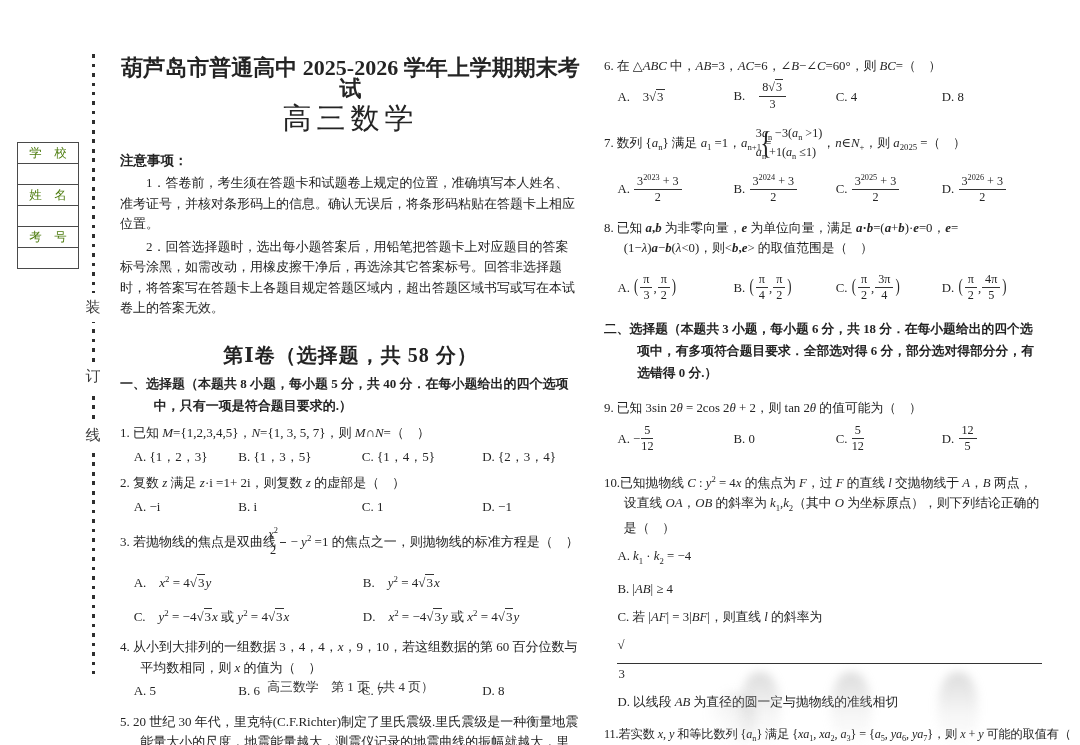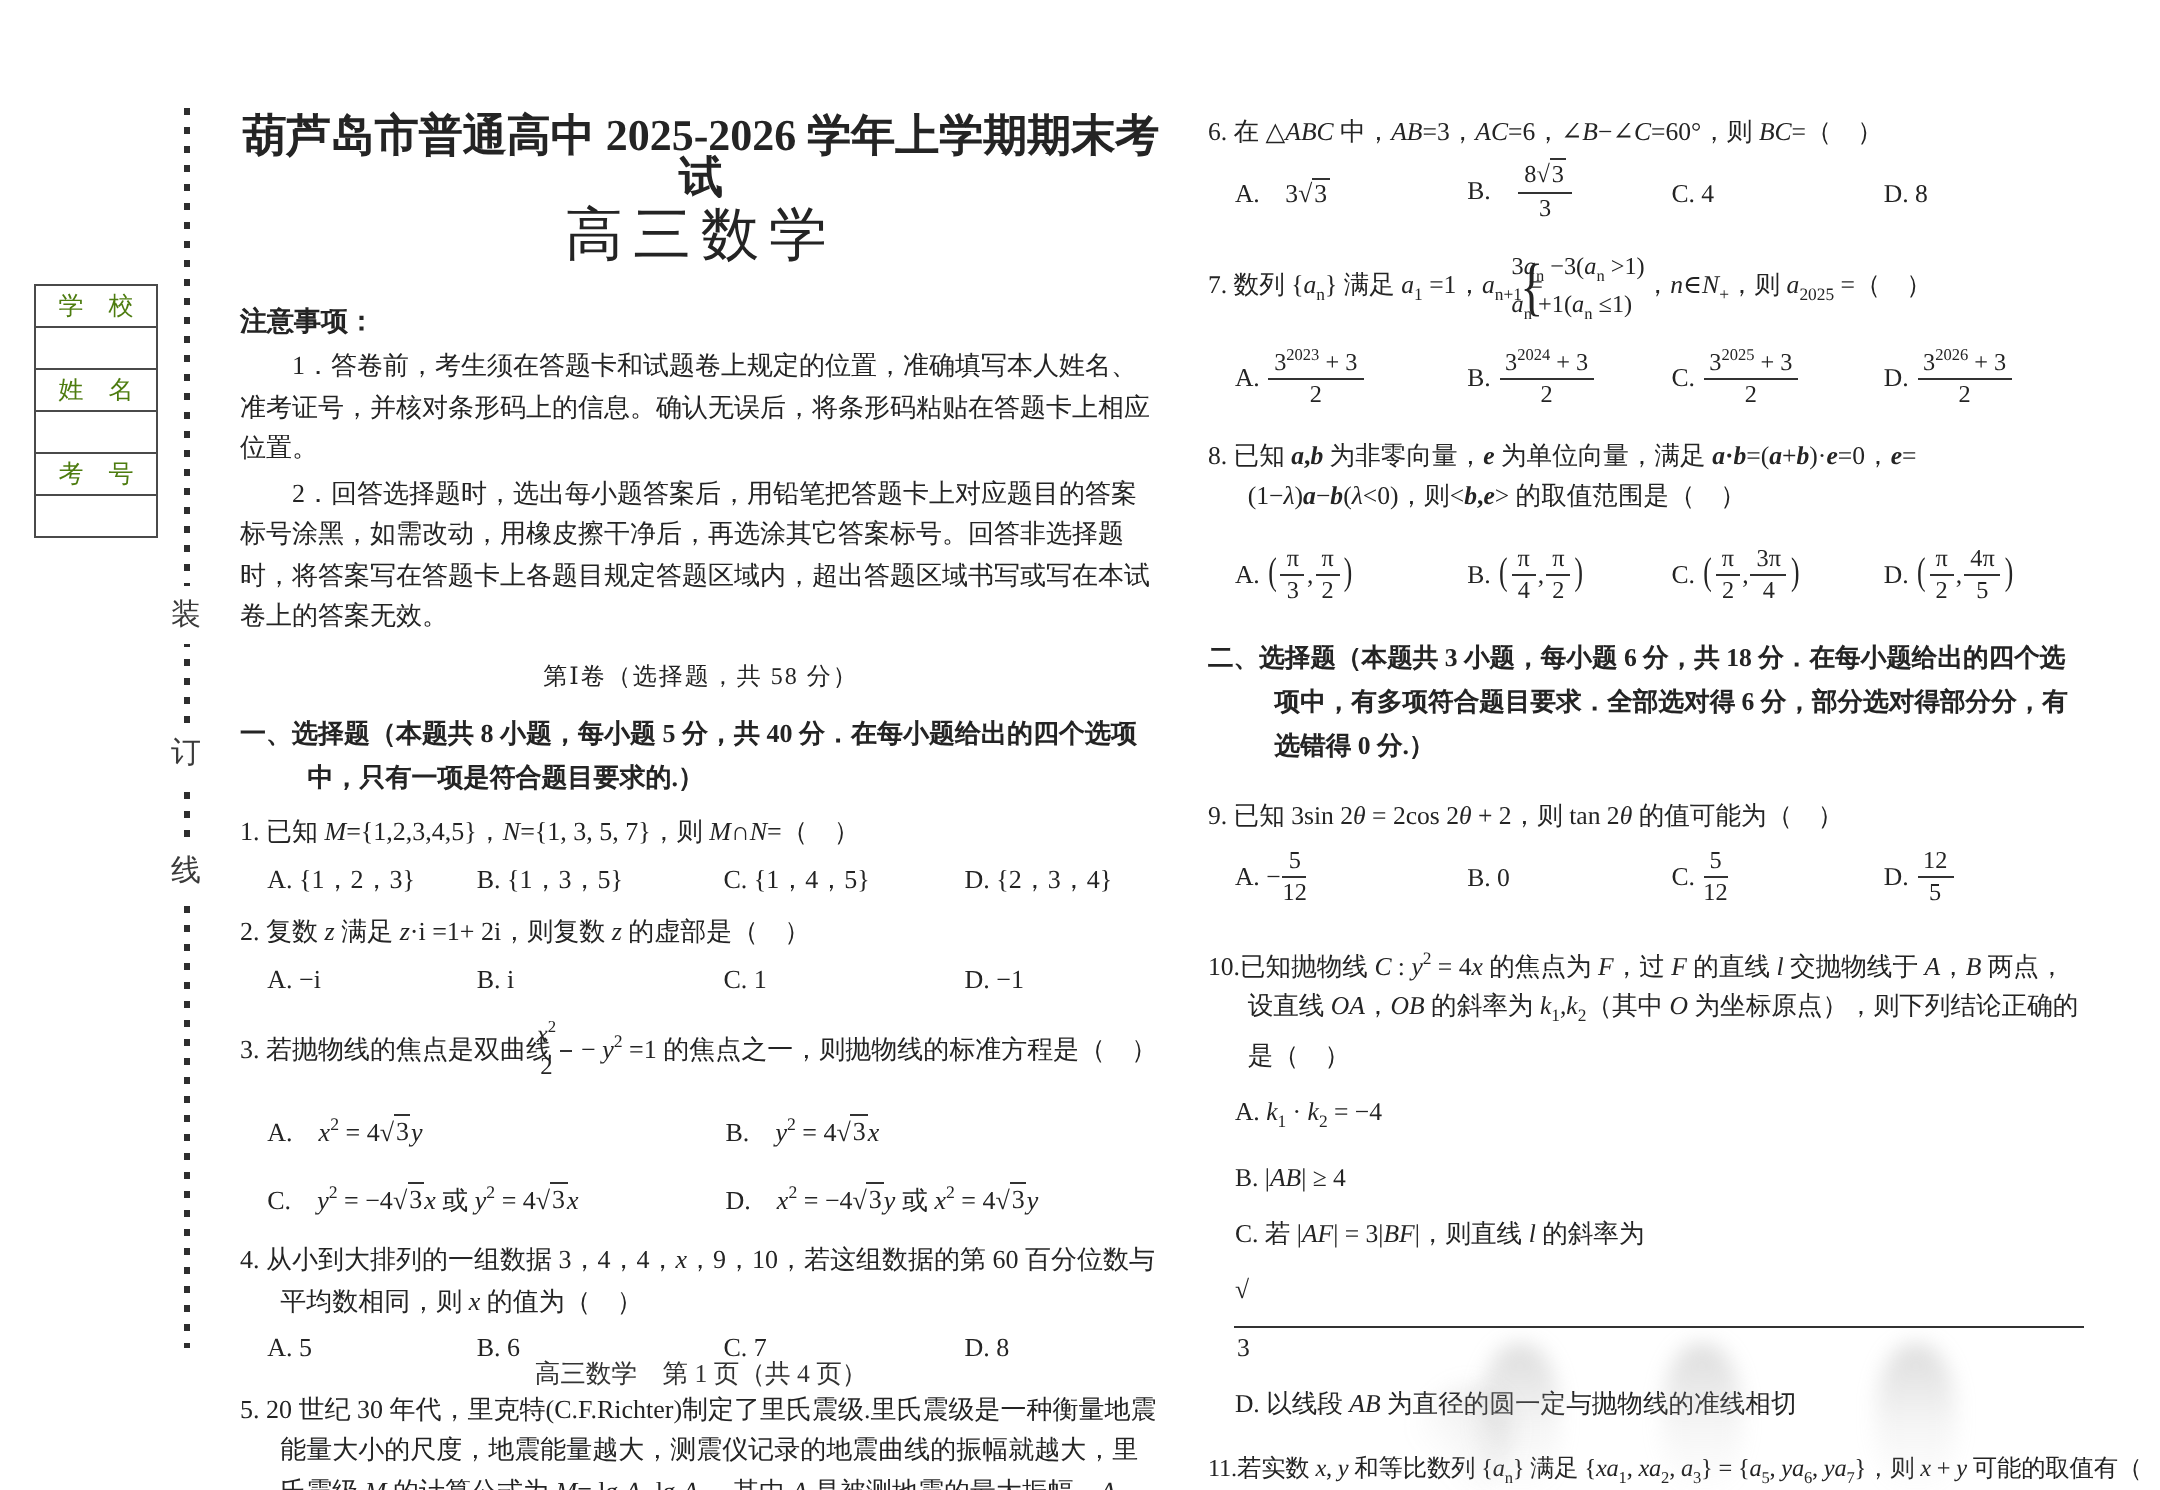--- a/index.html
+++ b/index.html
@@ -32,21 +32,21 @@
          color:#3a3a3a;padding:5px 0;}
   
   .col{position:absolute;top:50px;}
   .col-left{left:120px;width:461px;font-size:13px;line-height:20.5px;}
   .col-right{left:604px;width:438px;font-size:12.8px;line-height:20px;}
   .h-exam{font-size:22px;font-weight:700;text-align:center;margin-top:8px;}
   .h-subject{font-size:29px;font-weight:400;text-align:center;letter-spacing:5px;margin-top:9px;}
   .h-time{font-size:13.5px;text-align:center;margin-top:12px;}
   .ntitle{font-weight:700;font-size:13.5px;margin-top:22px;}
   .npara{text-indent:2em;margin-top:2px;}
-  .part{font-weight:400;font-size:12px;text-align:center;margin-top:9px;letter-spacing:1px;}
+  .part{font-weight:700;font-size:20px;text-align:center;margin-top:26px;letter-spacing:1px;}
   .sechead{font-weight:700;margin-top:8px;line-height:22px;padding-left:2.6em;text-indent:-2.6em;}
   .q{margin-top:6px;}
   .stem{padding-left:1.55em;text-indent:-1.55em;}
   .opts{display:grid;margin:3px 0 0 1.05em;align-items:center;}
   .o4L{grid-template-columns:1.06fr 1.25fr 1.22fr 1fr;}
   .o4R{grid-template-columns:1.16fr 1.02fr 1.06fr 1fr;font-family:Liberation Serif, serif;}
   .o2{grid-template-columns:1.05fr 1fr;row-gap:9px;}
   .tall{min-height:36px;}
   .oblock span{display:block;margin-top:8px;}
   .mt10{margin-top:10px;} .mt12{margin-top:12px;} .mt14{margin-top:14px;}

